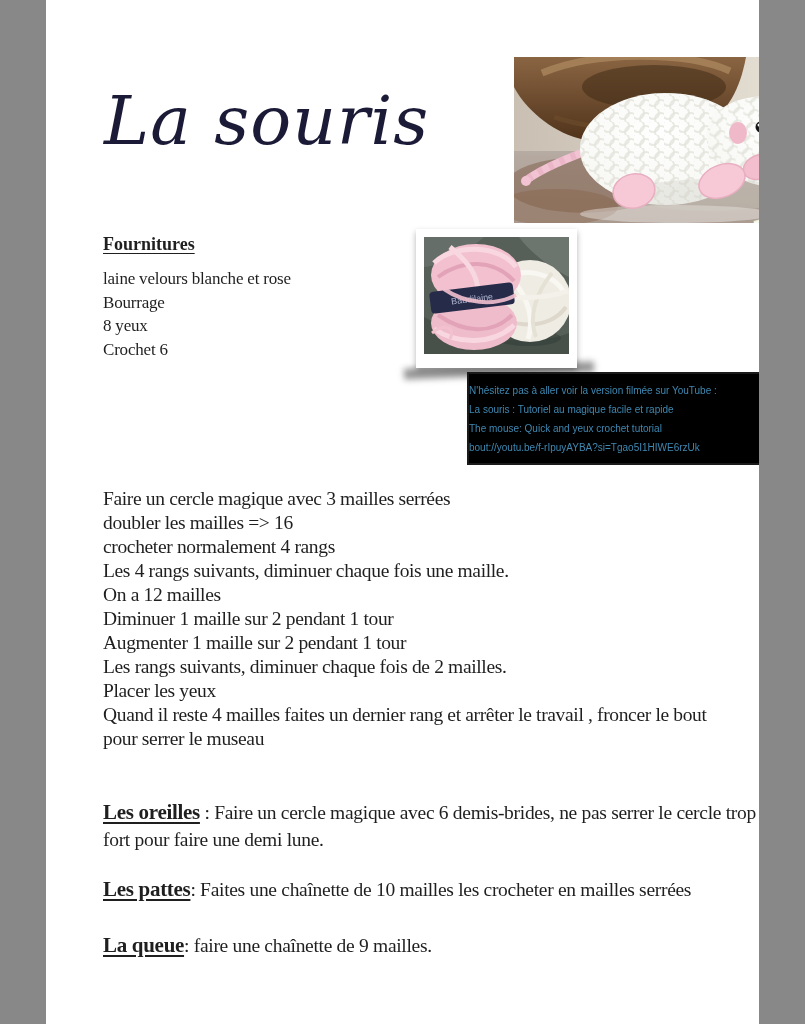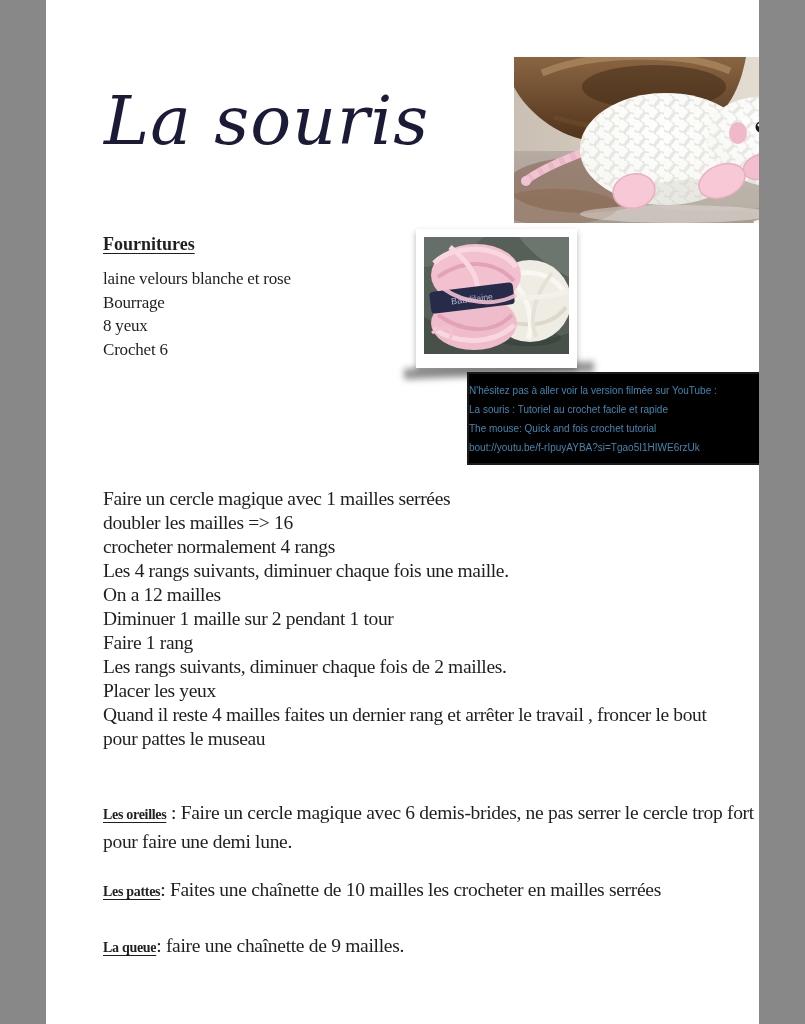--- a/index.html
+++ b/index.html
@@ -46,21 +46,21 @@
   .yt-link{cursor:pointer;}
   
   .instructions{position:absolute;left:57px;top:487px;}
   .instr-line{font-size:19.5px;line-height:24px;letter-spacing:-0.35px;white-space:nowrap;}
   
   .part-section{position:absolute;left:57px;max-width:672px;font-size:19.5px;line-height:27px;letter-spacing:-0.3px;}
   .sec-oreilles{top:799px;}
   .sec-pattes{top:876px;}
   .sec-queue{top:932px;}
   .sec-heading{
-    font-size:14px;font-weight:700;
+    font-size:21px;font-weight:700;
     text-decoration:underline;text-underline-offset:3px;
   }
 </style>
 </head>
 <body>
 
 <div class="page">
 
   <h1 class="doc-title">La souris</h1>
 
@@ -185,37 +185,37 @@
       <g transform="rotate(-7 48 61)">
         <rect x="6" y="50" width="84" height="22" rx="4" fill="#272b4a"></rect>
         <text x="48" y="65" text-anchor="middle" font-size="9" font-family="Liberation Sans, sans-serif" fill="#aeb4cf">Baudilaine</text>
       </g>
       <path d="M20,52 C40,66 70,70 92,58" stroke="#f2c0ce" stroke-width="4" fill="none" opacity="0.9"></path>
     </svg>
   </figure>
 
   <div class="youtube-box">
     <div class="yt-line">N'hésitez pas à aller voir la version filmée sur YouTube :</div>
-    <div class="yt-line">La souris : Tutoriel au crochet facile et rapide</div>
-    <div class="yt-line">The mouse: Quick and fois crochet tutorial</div>
+    <div class="yt-line">La souris : Tutoriel au magique facile et rapide</div>
+    <div class="yt-line">The mouse: Quick and yeux crochet tutorial</div>
     <div class="yt-line yt-link">bout://youtu.be/f-rIpuyAYBA?si=Tgao5I1HIWE6rzUk</div>
   </div>
 
   <div class="instructions">
-    <div class="instr-line">Faire un cercle magique avec 1 mailles serrées</div>
+    <div class="instr-line">Faire un cercle magique avec 3 mailles serrées</div>
     <div class="instr-line">doubler les mailles =&gt; 16</div>
     <div class="instr-line">crocheter normalement 4 rangs</div>
     <div class="instr-line">Les 4 rangs suivants, diminuer chaque fois une maille.</div>
     <div class="instr-line">On a 12 mailles</div>
     <div class="instr-line">Diminuer 1 maille sur 2 pendant 1 tour</div>
-    <div class="instr-line">Faire 1 rang</div>
+    <div class="instr-line">Augmenter 1 maille sur 2 pendant 1 tour</div>
     <div class="instr-line">Les rangs suivants, diminuer chaque fois de 2 mailles.</div>
     <div class="instr-line">Placer les yeux</div>
     <div class="instr-line">Quand il reste 4 mailles faites un dernier rang et arrêter le travail , froncer le bout</div>
-    <div class="instr-line">pour pattes le museau</div>
+    <div class="instr-line">pour serrer le museau</div>
   </div>
 
   <div class="part-section sec-oreilles">
     <span class="sec-heading">Les oreilles</span><span> : Faire un cercle magique avec 6 demis-brides, ne pas serrer le cercle trop fort pour faire une demi lune.</span>
   </div>
 
   <div class="part-section sec-pattes">
     <span class="sec-heading">Les pattes</span><span>: Faites une chaînette de 10 mailles les crocheter en mailles serrées</span>
   </div>
 

